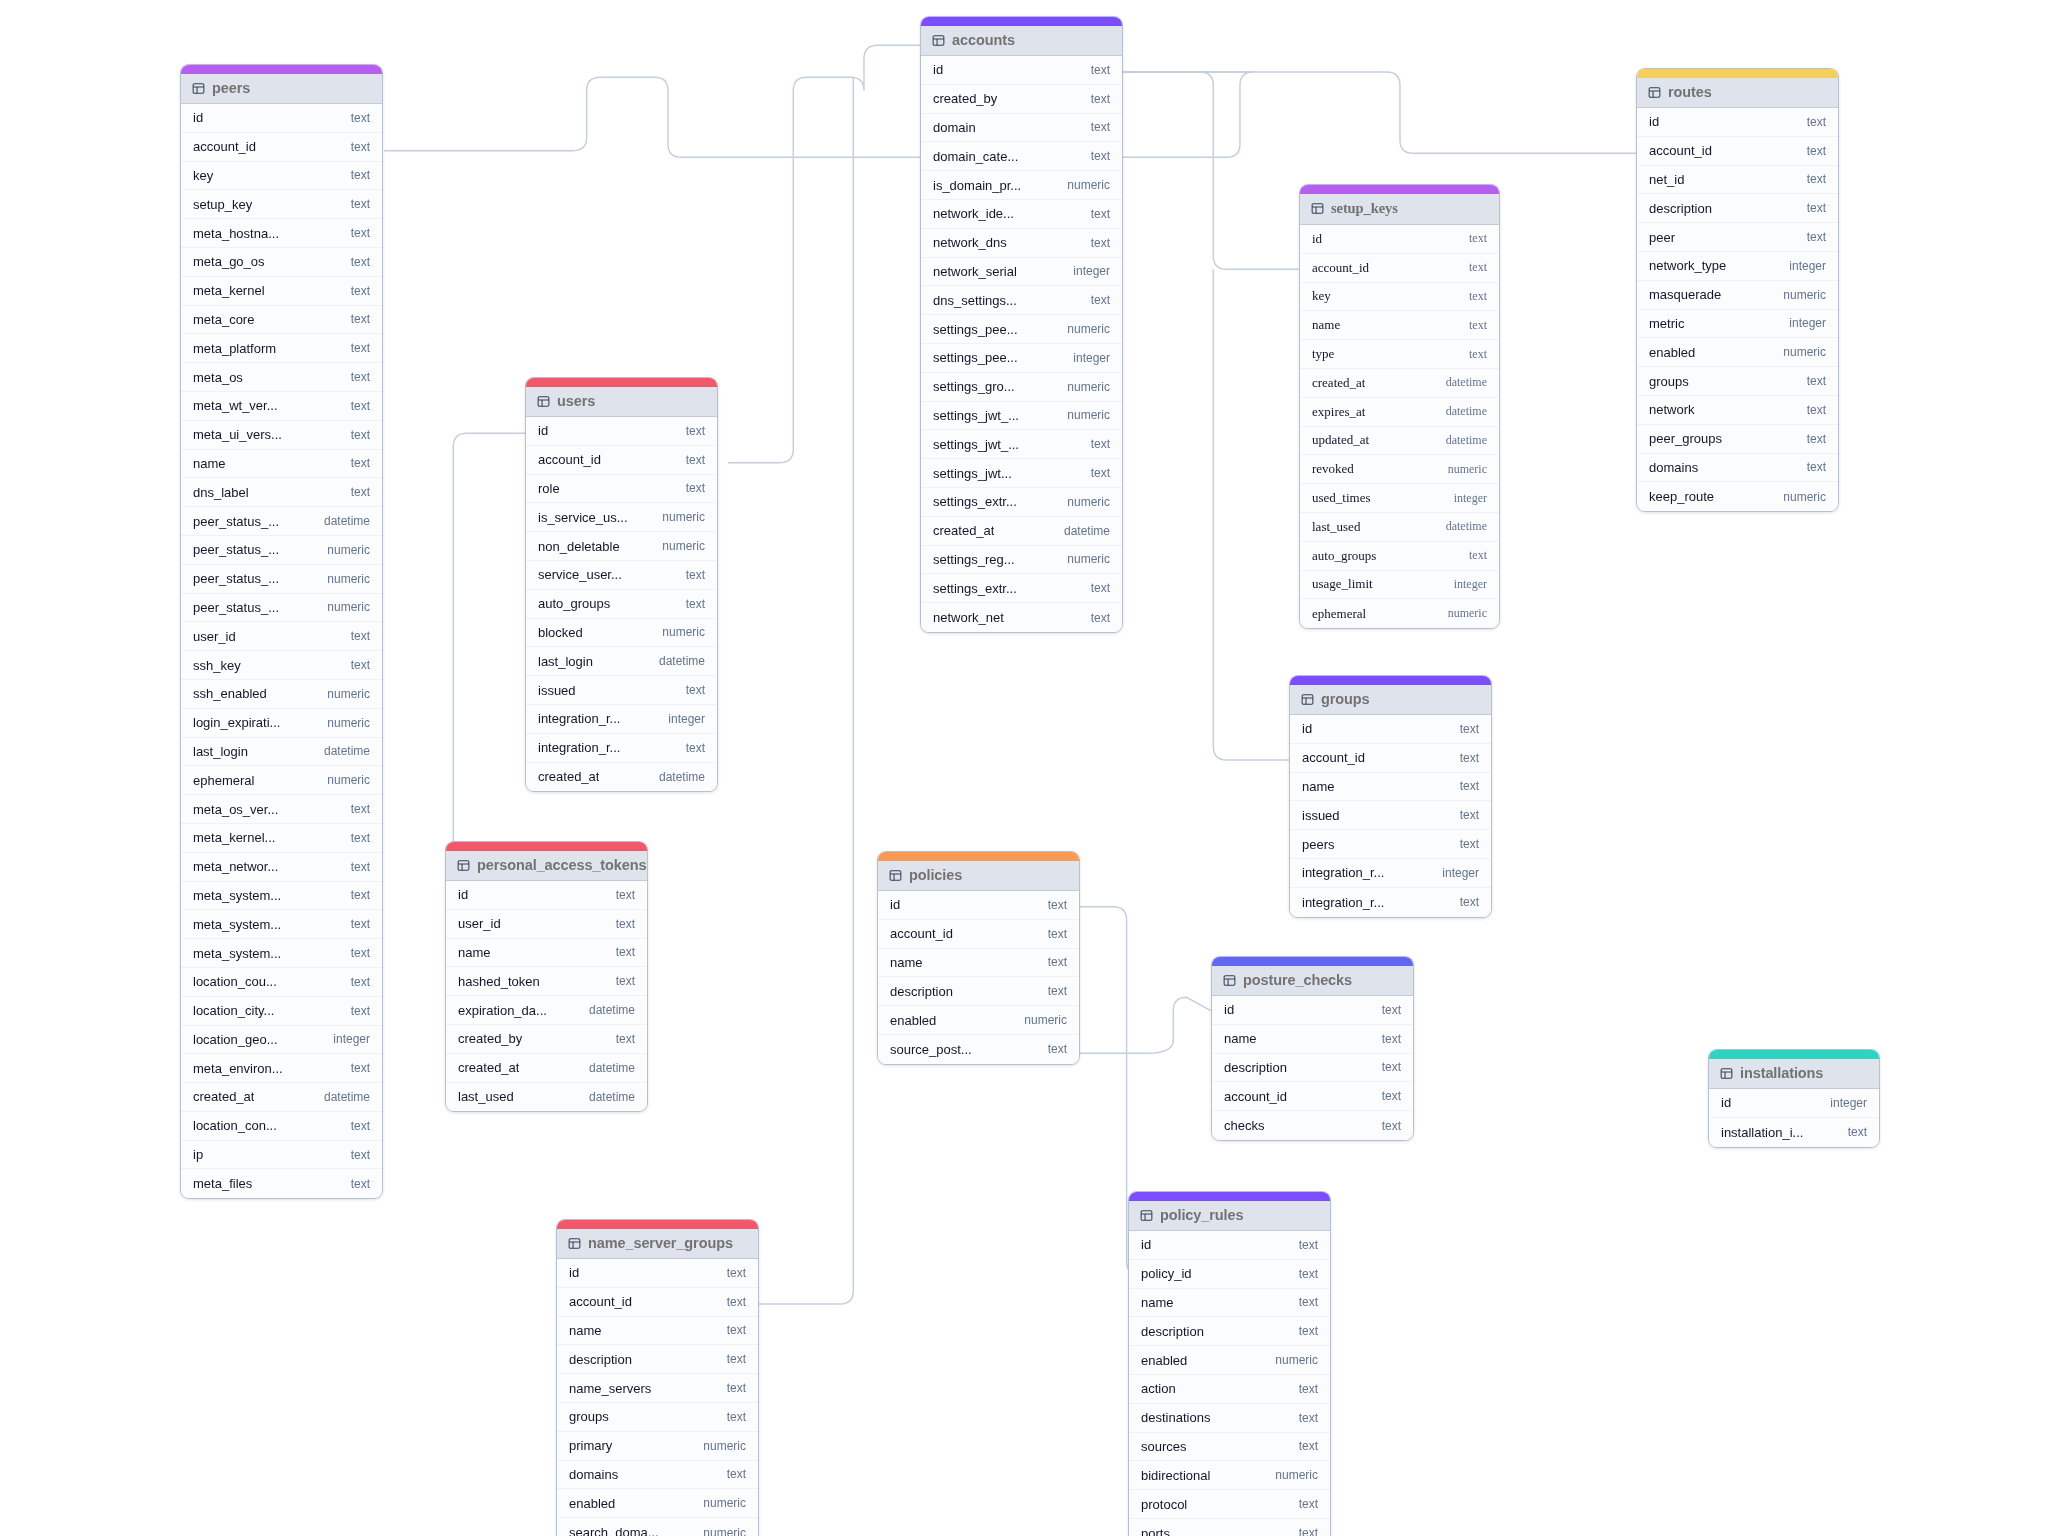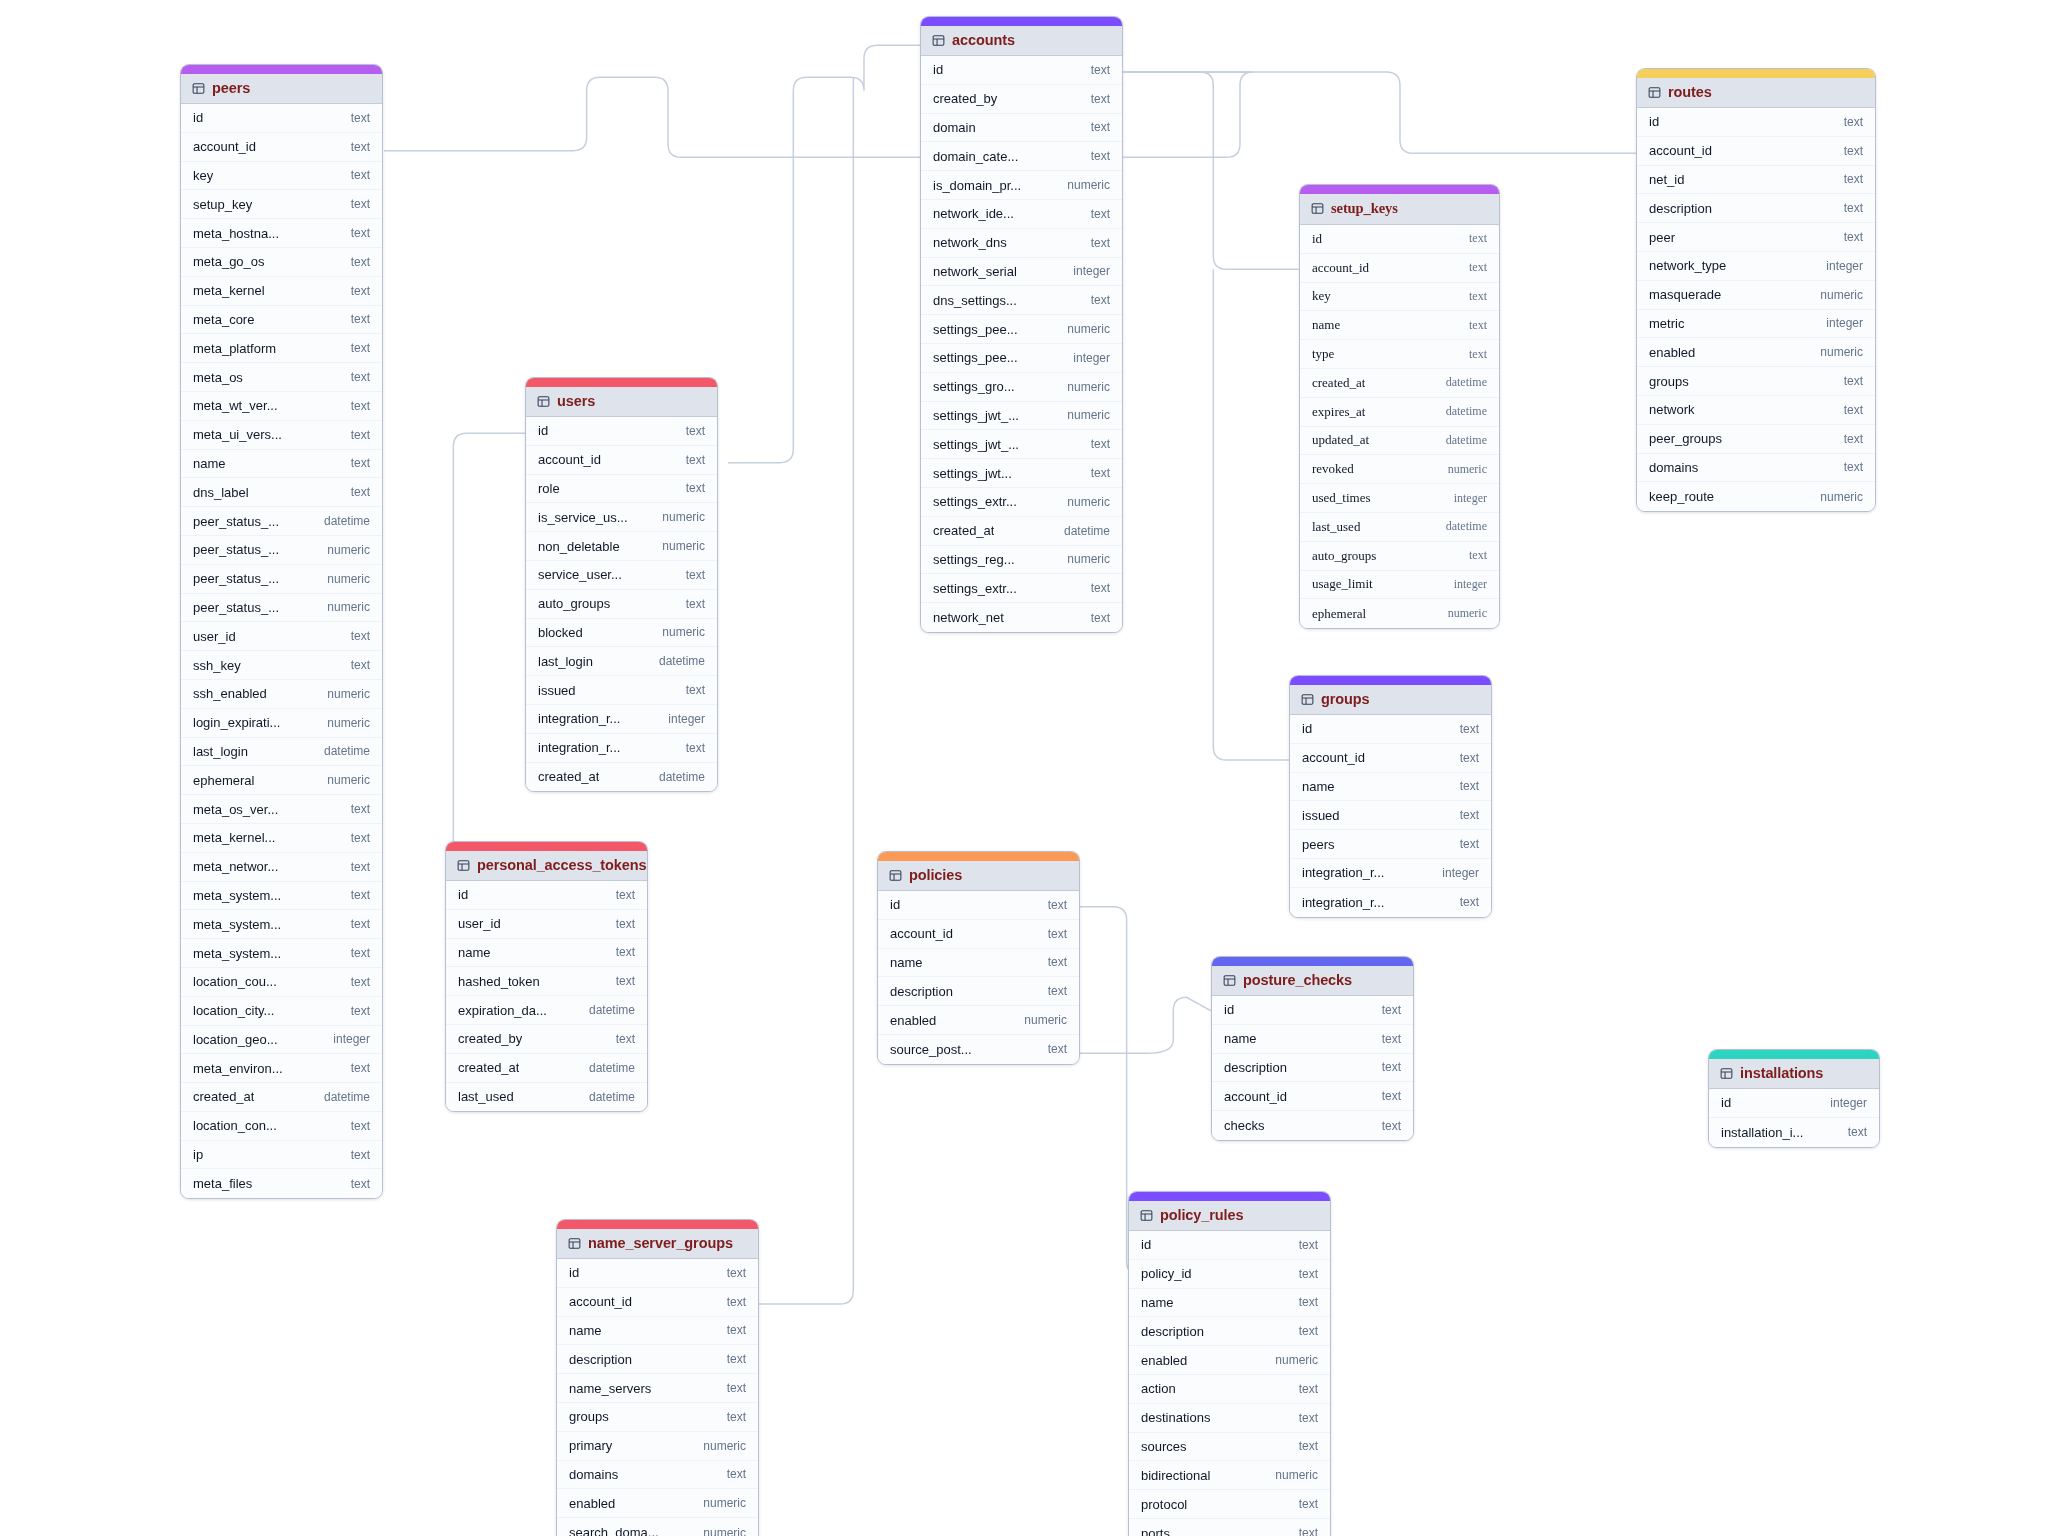--- a/index.html
+++ b/index.html
@@ -41,21 +41,21 @@
     background: #dfe3ec;
     display: flex;
     align-items: center;
     gap: 7px;
     padding: 6px 11px 7px 11px;
     border-bottom: 1px solid #c3cbd9;
   }
   .node-header .title {
     font-size: 14.5px;
     font-weight: bold;
-    color: #7f1d1d;
+    color: #737373;
     letter-spacing: -0.1px;
     white-space: nowrap;
   }
   .tbl-icon {
     width: 13px;
     height: 13px;
     flex: 0 0 13px;
     display: block;
   }
   .field-row {
@@ -487,21 +487,21 @@
         </div>
         <div class="field-row">
           <span class="field-name">usage_limit</span>
           <span class="field-type">integer</span>
         </div>
         <div class="field-row">
           <span class="field-name">ephemeral</span>
           <span class="field-type">numeric</span>
         </div>
       </div>
-      <div class="table-node" style="left: 1636px; top: 68px; width: 240px;">
+      <div class="table-node" style="left: 1636px; top: 68px; width: 203px;">
         <span class="accent-bar" style="background: rgb(245, 207, 89);"></span>
         <div class="node-header">
           <span>
             <svg class="tbl-icon" viewBox="0 0 16 16" fill="none" stroke="#334155" stroke-width="1.3">
               <rect x="1.4" y="2.2" width="13.2" height="11.6" rx="1.6"></rect>
               <line x1="1.4" y1="6.1" x2="14.6" y2="6.1"></line>
               <line x1="6.2" y1="6.1" x2="6.2" y2="13.8"></line>
             </svg>
           </span>
           <span class="title">routes</span>

